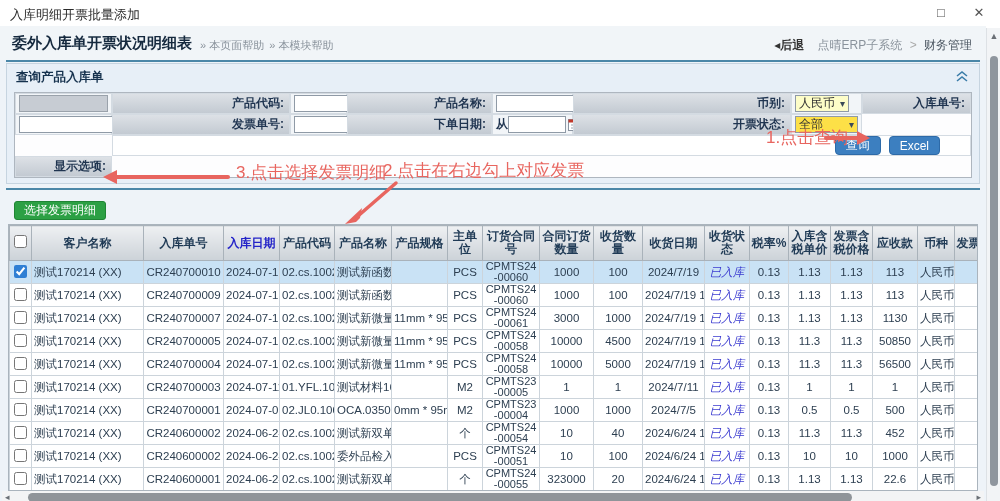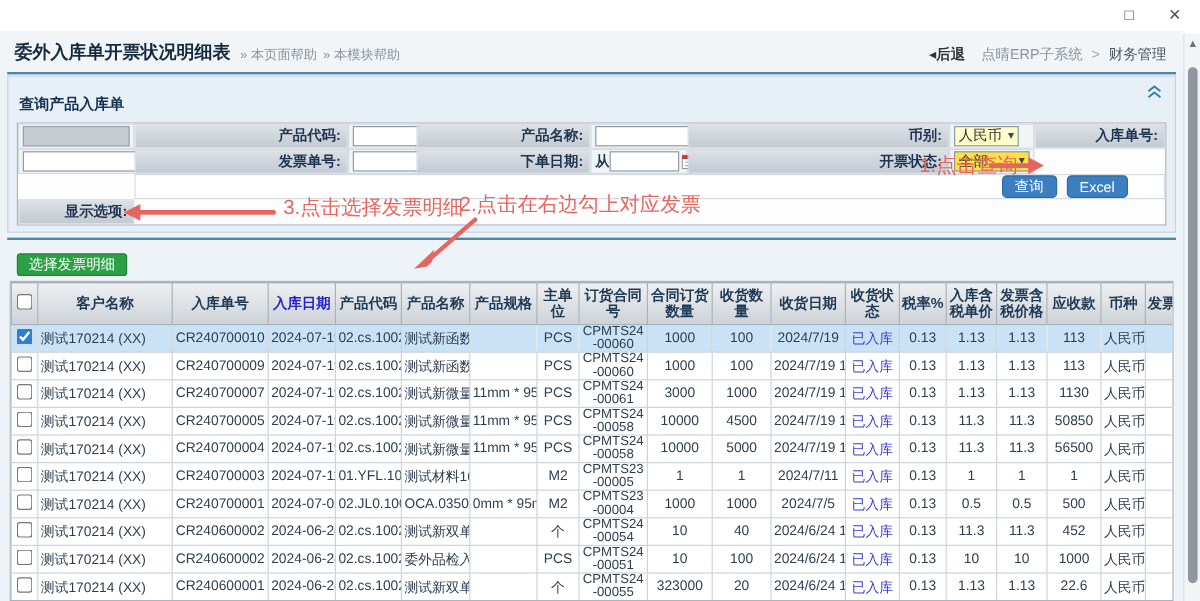--- a/index.html
+++ b/index.html
@@ -23,21 +23,21 @@
   .header-band .helps { position:absolute; left:200px; top:12px; font-size:11px; color:#8a939c; }
   .header-band .helps span { margin-right:2px; cursor:pointer; }
   .header-band .nav { position:absolute; right:14px; top:11px; font-size:12px; color:#8a939c; }
   .header-band .nav .back { color:#333; font-weight:bold; margin-right:10px; }
   .header-band .nav .sep { color:#aaa; margin:0 4px; }
   .header-band .nav .mod { color:#4a5560; }
   .blue-rule { height:2px; background:#4b87a8; margin:0 6px; }
 
   
   .query-section { margin:1px 6px 0; background:#e7eff7; border:1px solid #c6d4e0; padding:5px 7px 5px; position:relative; }
-  .query-title { font-size:12.5px; font-weight:600; color:#16324e; margin:10px 0 6px 2px; }
+  .query-title { font-size:12.5px; font-weight:600; color:#16324e; margin:0 0 6px 2px; }
   .collapse { position:absolute; right:10px; top:6px; cursor:pointer; }
 
   .qform { display:grid; grid-template-columns:97px 178px 57px 145px 81px 218px 71px 1fr;
     border:1px solid #aeb6bf; background:#fdfdfe; }
   .qcell { border:1px solid #d4dbe2; height:21px; display:flex; align-items:center; padding:0 3px; background:#f2f5f8; }
   .qlabel { background:linear-gradient(#dde1e6,#c3cad2); justify-content:flex-end; font-weight:bold;
     color:#1f3450; font-size:12px; padding-right:5px; }
   .qcell input[type=text] { height:17px; border:1px solid #8f9aa6; background:#fff; font-size:12px;
     padding:0 3px; font-family:inherit; }
   .qcell .disabled-input { height:17px; background:#c7ccd3; border:1px solid #9aa2ab; width:152px; }
@@ -58,21 +58,21 @@
   
   .table-wrap { margin:0 8px; height:267px; overflow:hidden; background:#fff; border:1px solid #aab4bd; }
   table.grid { border-collapse:collapse; table-layout:fixed; width:100%; }
   table.grid th { background:linear-gradient(#eef0f2,#ccd2d8); border:1px solid #a9b2ba; color:#1f3a55;
     font-size:12px; font-weight:bold; height:30px; line-height:13px; padding:4px 1px; text-align:center; }
   table.grid th.sorted { color:#2424c8; }
   table.grid td { border:1px solid #ccd4db; height:22px; font-size:11.5px; color:#2c3e50; text-align:center;
     white-space:nowrap; overflow:hidden; padding:0 2px; }
   table.grid td.left { text-align:left; }
   table.grid td.wrap { white-space:normal; word-break:break-all; font-size:11px; line-height:11px; }
-  table.grid td.status { color:#3a3ad0; }
+  table.grid td.status { color:#3a3ad0;font-style:italic; }
   table.grid tr.selected td { background:#c9e2f5; }
   table.grid input[type=checkbox] { width:13px; height:13px; accent-color:#2f7fd4; }
 
   
   .hscroll { position:relative; margin:0 2px; height:13px; background:#f3f4f5; }
   .hscroll .thumb { position:absolute; left:26px; top:2px; width:824px; height:9px; background:#8f9499; border-radius:5px; }
   .hscroll .arr { position:absolute; top:0; font-size:9px; color:#6a6f75; line-height:13px; }
   .hscroll .arr.l { left:3px; } .hscroll .arr.r { right:3px; }
 
   
@@ -94,20 +94,21 @@
   .vscroll .thumb { position:absolute; top:28px; left:3px; width:8px; height:430px; background:#8f969e; border-radius:4px; }
 
   
   .ann { position:absolute; color:#e8655f; font-size:17px; z-index:10; white-space:nowrap; }
   .annsvg { position:absolute; z-index:10; }
 </style>
 </head>
 <body>
 
 <div class="titlebar">
+  <span class="wtitle">入库明细开票批量添加</span>
   <span class="winbtn max">□</span>
   <span class="winbtn close">✕</span>
 </div>
 
 <div class="content">
 
   <div class="header-band">
     <span class="ptitle">委外入库单开票状况明细表</span>
     <span class="helps">
       <span>» 本页面帮助</span>

